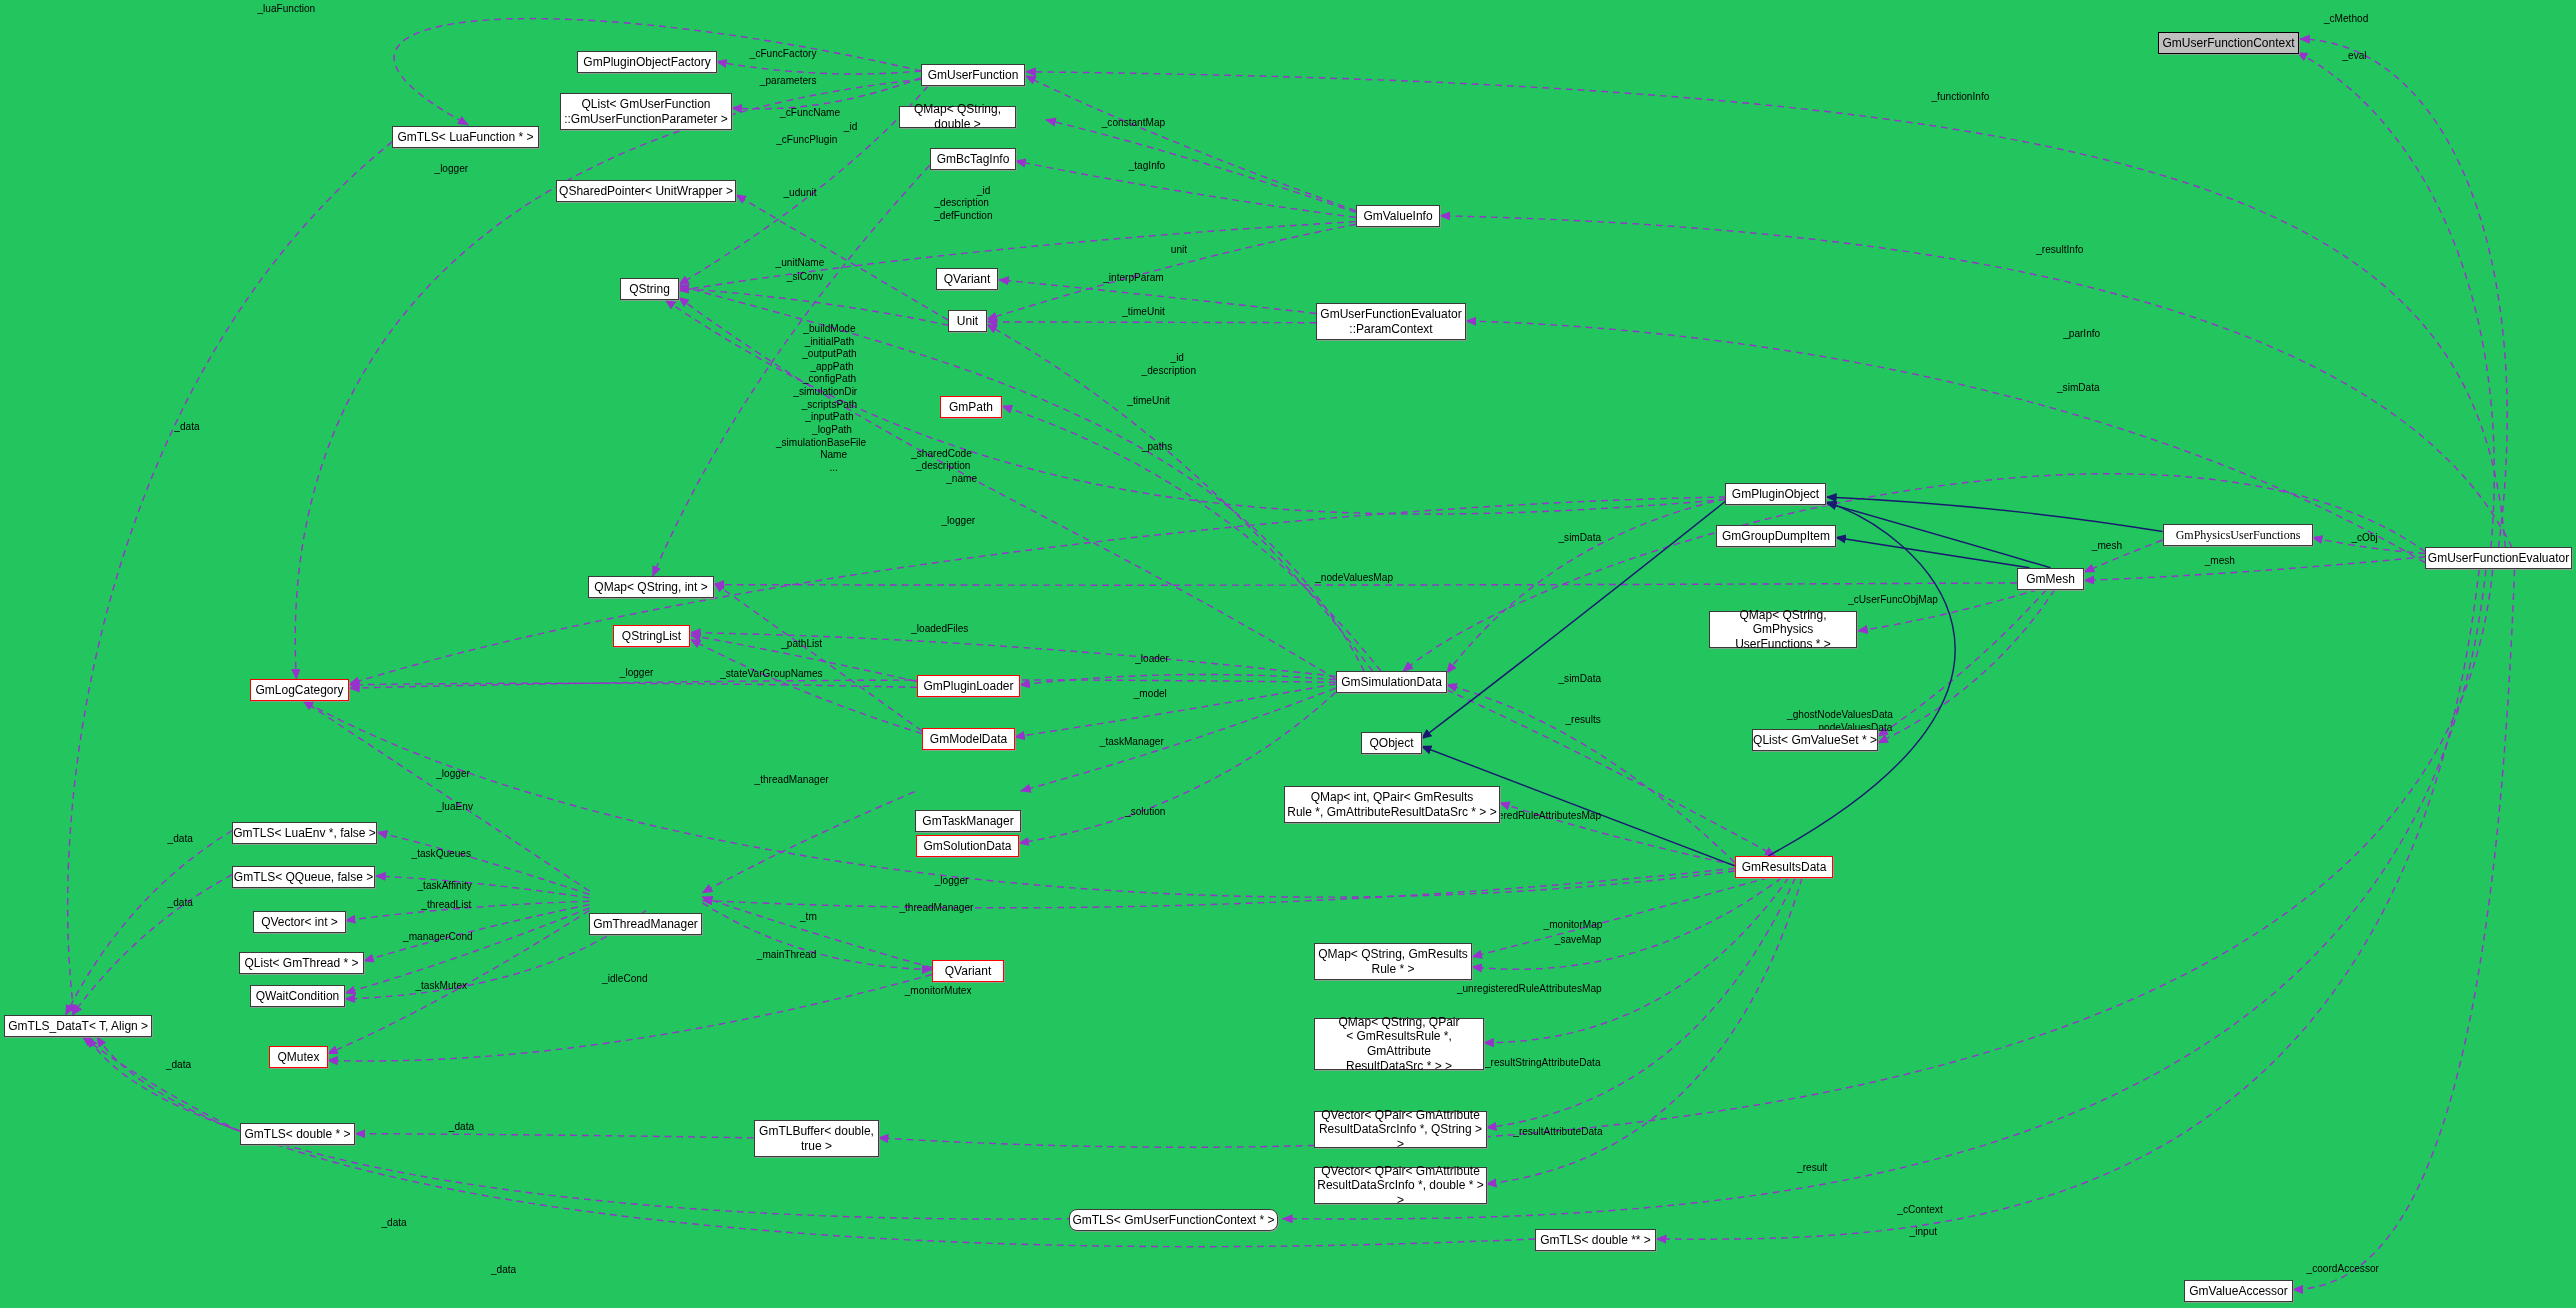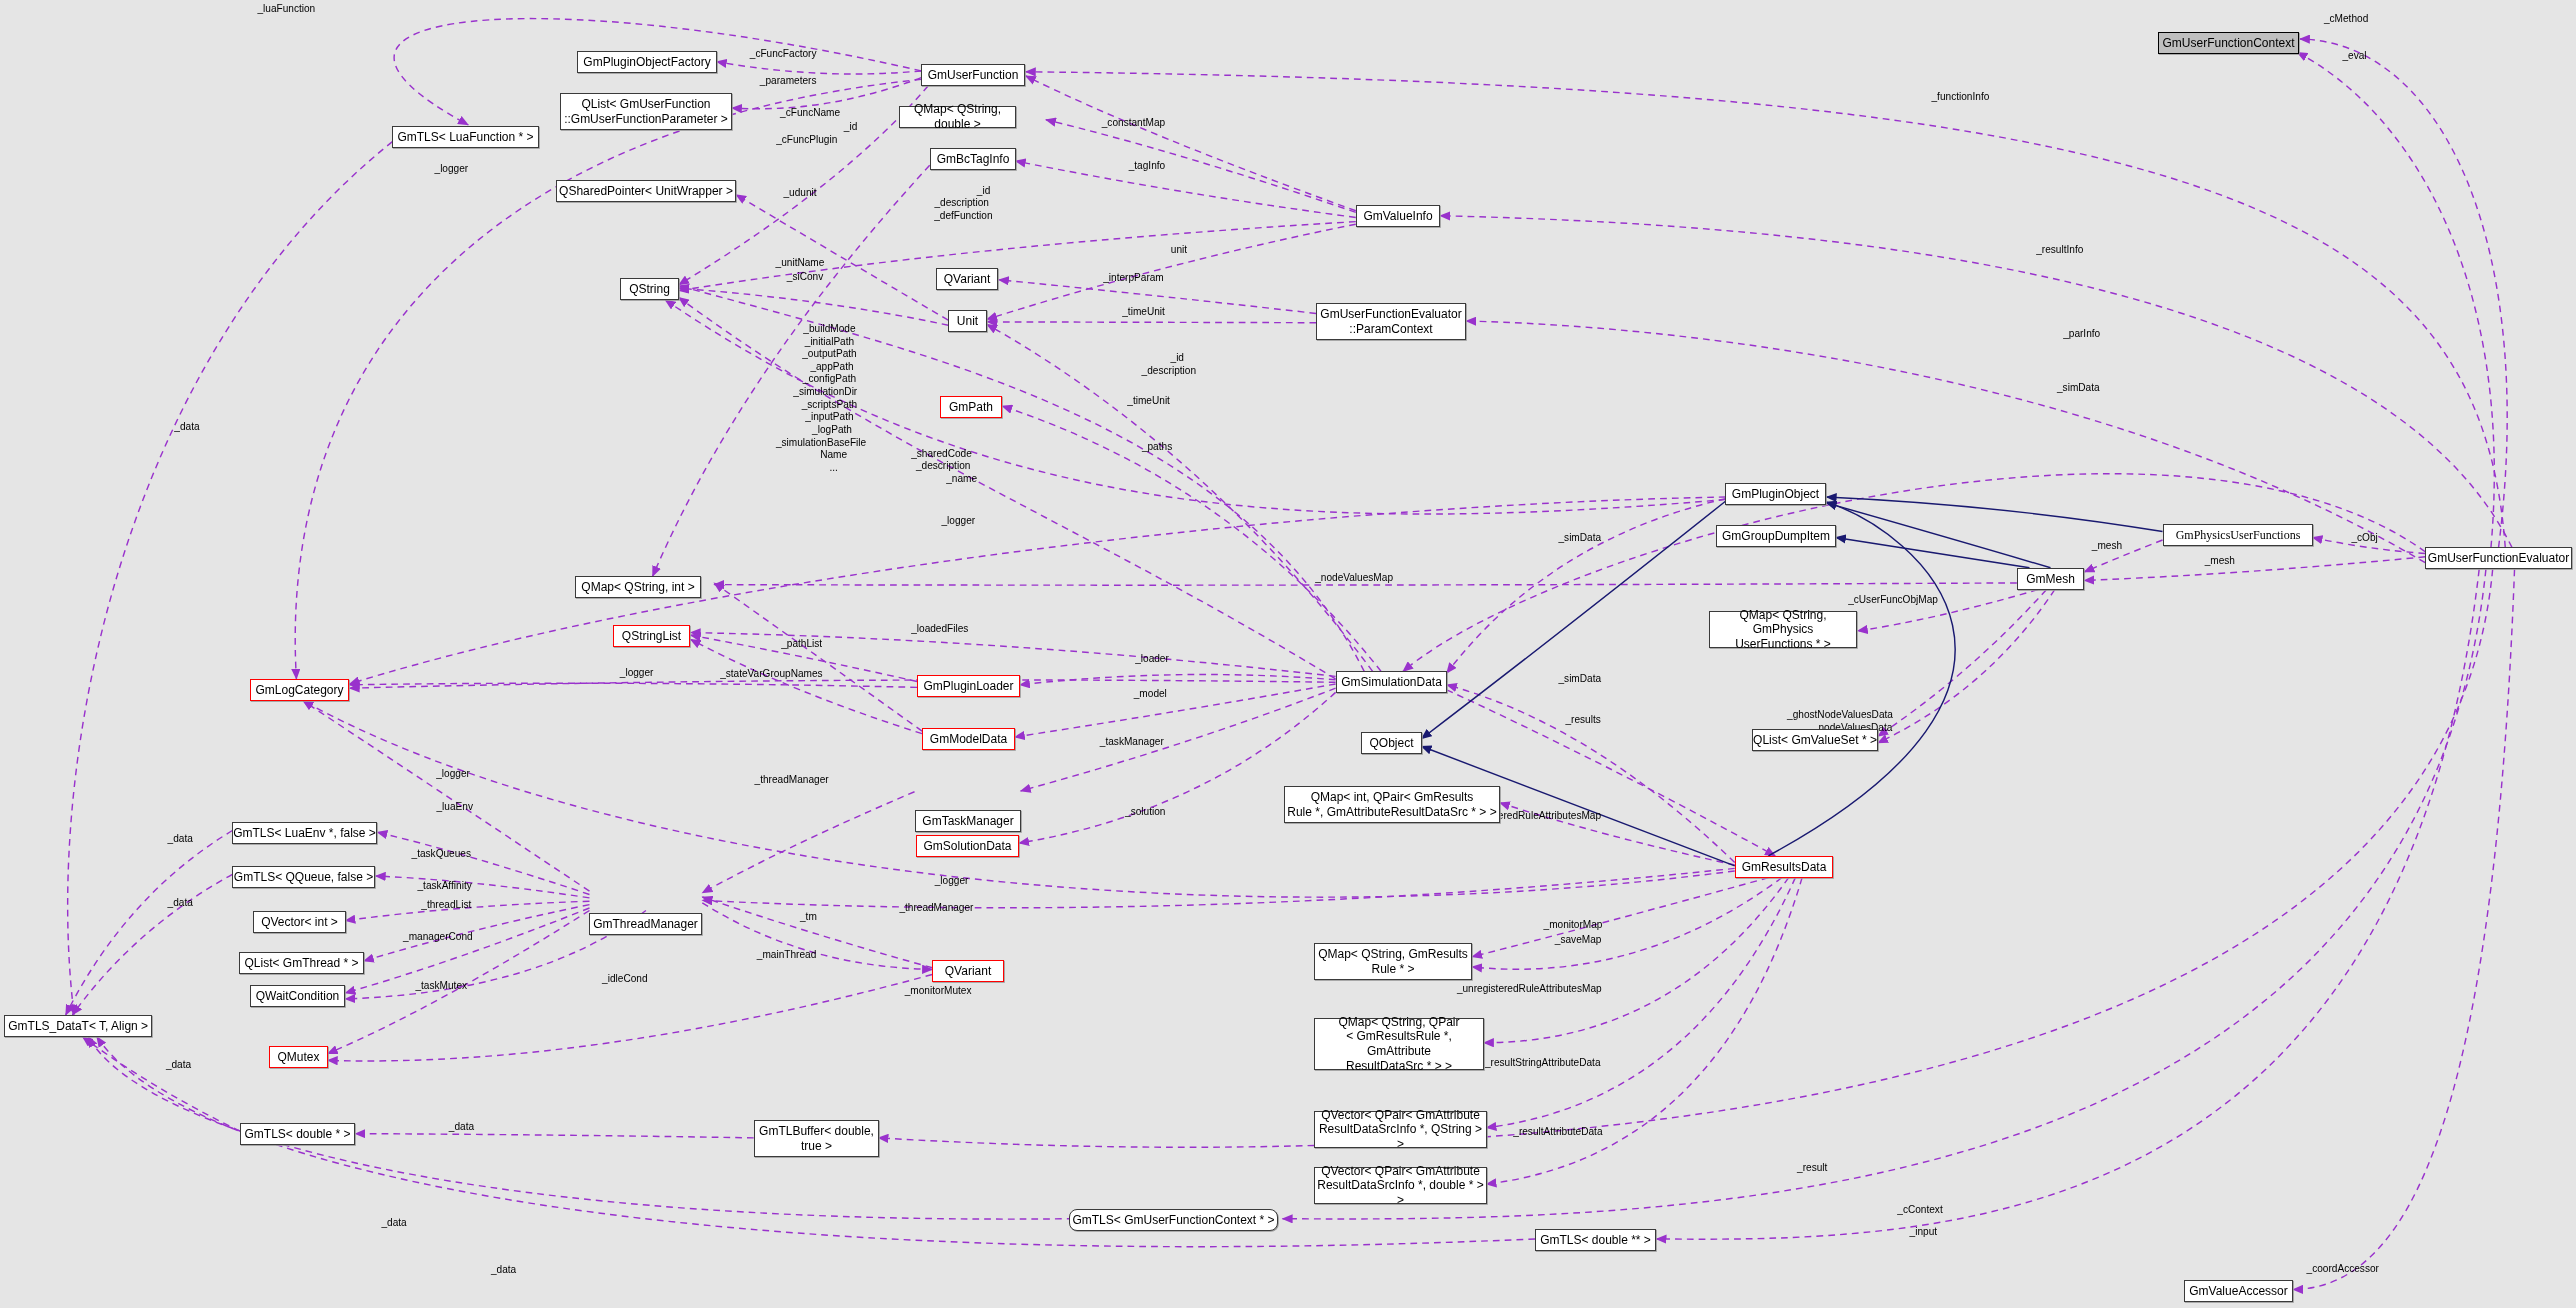--- a/index.html
+++ b/index.html
@@ -1,16 +1,16 @@
 <!DOCTYPE html>
 <html style="font-size:13.5px"><head>
 <meta charset="utf-8">
 <style>
   html,body{margin:0;padding:0;background:#fff;}
-  #canvas{position:relative;width:2576px;height:1309px;background:#e5e5e5;overflow:hidden;
+  #canvas{position:relative;width:2576px;height:1309px;background:#22c55e;overflow:hidden;
           font-family:"Liberation Sans","DejaVu Sans",sans-serif;}
   #edgelayer{position:absolute;left:0;top:0;width:2576px;height:1309px;}
   .node{position:absolute;box-sizing:border-box;background:#fff;border:1.3px solid #3a3a3a;
         display:flex;align-items:center;justify-content:center;text-align:center;
         font-size:12px;line-height:1.22;color:#000;white-space:pre-line;
         box-shadow:0.8px 0.8px 0 #999;}
   .node.red{border-color:#ff0000;}
   .node.selected{background:#bfbfbf;border-color:#000;border-width:1.7px;}
   .edge-label{font-size:12px;fill:#000;}
 </style>
@@ -229,21 +229,21 @@
 ::ParamContext</div>
       <div class="node red" title="GmPath" style="left: 940px; top: 396px; width: 62px; height: 22px;">GmPath</div>
       <div class="node" title="GmPluginObject" style="left: 1725px; top: 483px; width: 101px; height: 22px;">GmPluginObject</div>
       <div class="node" title="GmGroupDumpItem" style="left: 1716px; top: 525px; width: 120px; height: 22px;">GmGroupDumpItem</div>
       <div class="node" title="GmPhysicsUserFunctions" style="left: 2163px; top: 524px; width: 150px; height: 22px; font-family: Liberation Serif, serif;">GmPhysicsUserFunctions</div>
       <div class="node" title="GmMesh" style="left: 2017px; top: 568px; width: 67px; height: 22px;">GmMesh</div>
       <div class="node" title="GmUserFunctionEvaluator" style="left: 2425px; top: 547px; width: 147px; height: 22px;">GmUserFunctionEvaluator</div>
       <div class="node" title="QMap&lt; QString, GmPhysics
 UserFunctions * &gt;" style="left: 1709px; top: 611px; width: 148px; height: 37px;">QMap&lt; QString, GmPhysics
 UserFunctions * &gt;</div>
-      <div class="node" title="QMap&lt; QString, int &gt;" style="left: 575px; top: 576px; width: 126px; height: 22px;">QMap&lt; QString, int &gt;</div>
+      <div class="node" title="QMap&lt; QString, int &gt;" style="left: 588px; top: 576px; width: 126px; height: 22px;">QMap&lt; QString, int &gt;</div>
       <div class="node red" title="QStringList" style="left: 613px; top: 625px; width: 77px; height: 22px;">QStringList</div>
       <div class="node" title="GmSimulationData" style="left: 1336px; top: 671px; width: 111px; height: 22px;">GmSimulationData</div>
       <div class="node" title="QObject" style="left: 1361px; top: 732px; width: 61px; height: 22px;">QObject</div>
       <div class="node" title="QList&lt; GmValueSet * &gt;" style="left: 1752px; top: 729px; width: 126px; height: 22px;">QList&lt; GmValueSet * &gt;</div>
       <div class="node red" title="GmPluginLoader" style="left: 917px; top: 675px; width: 103px; height: 22px;">GmPluginLoader</div>
       <div class="node red" title="GmModelData" style="left: 922px; top: 728px; width: 93px; height: 22px; text-align: center;">GmModelData</div>
       <div class="node" title="GmTaskManager" style="left: 915px; top: 782px; width: 106px; height: 22px; margin-top: 28px;">GmTaskManager</div>
       <div class="node red" title="GmSolutionData" style="left: 916px; top: 835px; width: 103px; height: 22px;">GmSolutionData</div>
       <div class="node red" title="GmLogCategory" style="left: 250px; top: 679px; width: 99px; height: 22px;">GmLogCategory</div>
       <div class="node" title="QMap&lt; int, QPair&lt; GmResults

